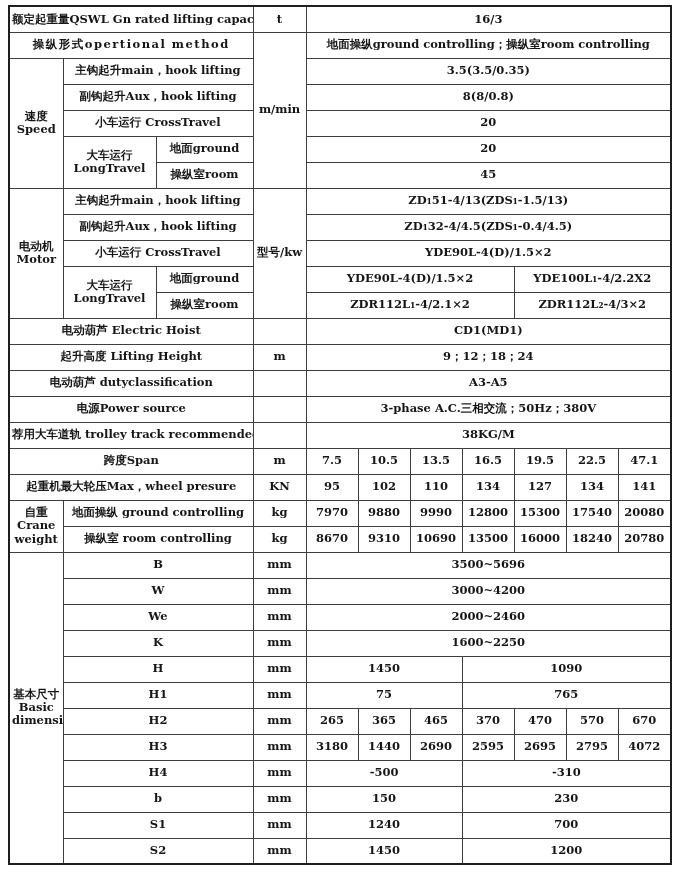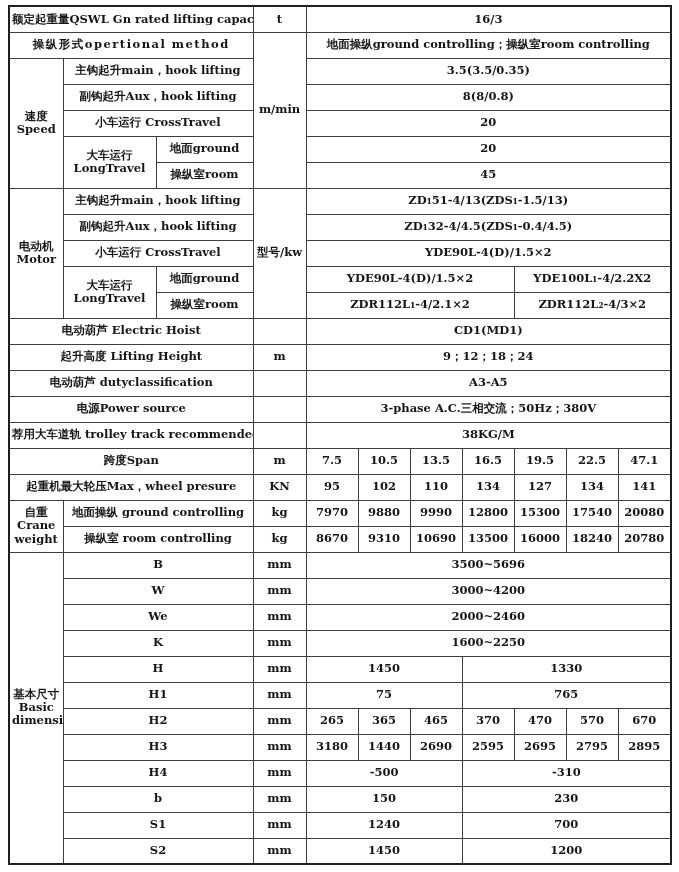--- a/index.html
+++ b/index.html
@@ -250,21 +250,21 @@
   <tr>
     <td colspan="2">K</td>
     <td>mm</td>
     <td colspan="7" class="num">1600~2250</td>
   </tr>
 
   <tr>
     <td colspan="2">H</td>
     <td>mm</td>
     <td colspan="3" class="num">1450</td>
-    <td colspan="4" class="num">1330</td>
+    <td colspan="4" class="num">1090</td>
   </tr>
 
   <tr>
     <td colspan="2">H1</td>
     <td>mm</td>
     <td colspan="3" class="num">75</td>
     <td colspan="4" class="num">765</td>
   </tr>
 
   <tr>
@@ -281,21 +281,21 @@
 
   <tr>
     <td colspan="2">H3</td>
     <td>mm</td>
     <td class="num">3180</td>
     <td class="num">1440</td>
     <td class="num">2690</td>
     <td class="num">2595</td>
     <td class="num">2695</td>
     <td class="num">2795</td>
-    <td class="num">2895</td>
+    <td class="num">4072</td>
   </tr>
 
   <tr>
     <td colspan="2">H4</td>
     <td>mm</td>
     <td colspan="3" class="num">-500</td>
     <td colspan="4" class="num">-310</td>
   </tr>
 
   <tr>

